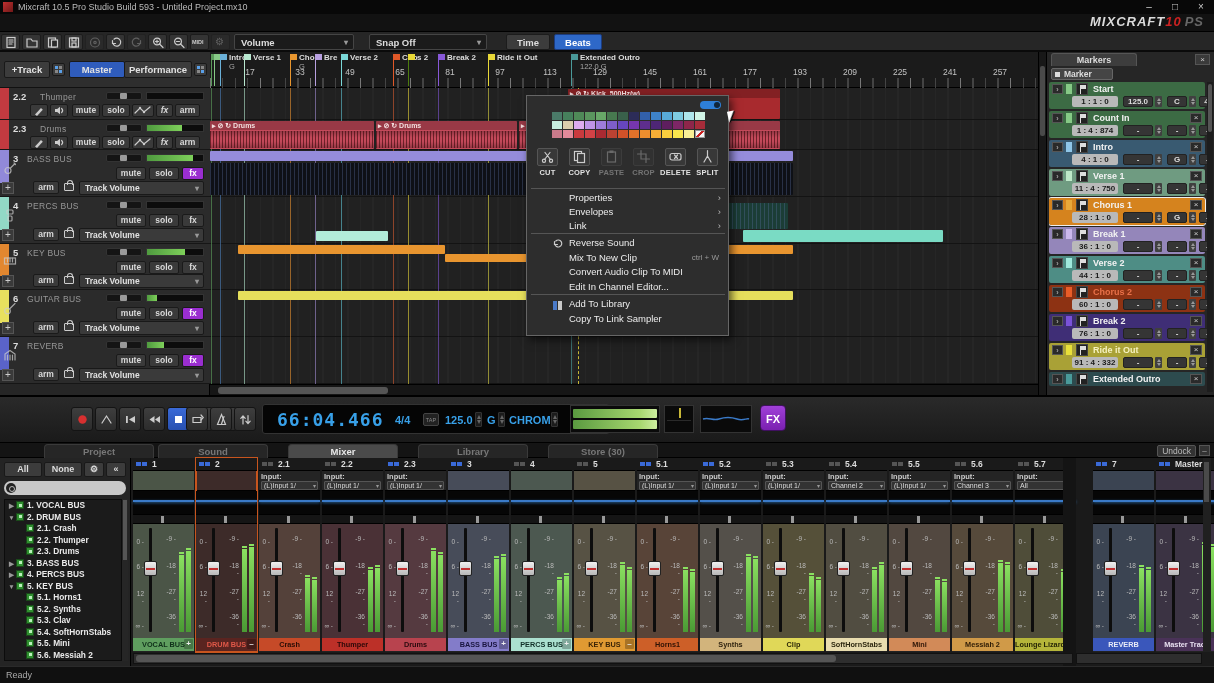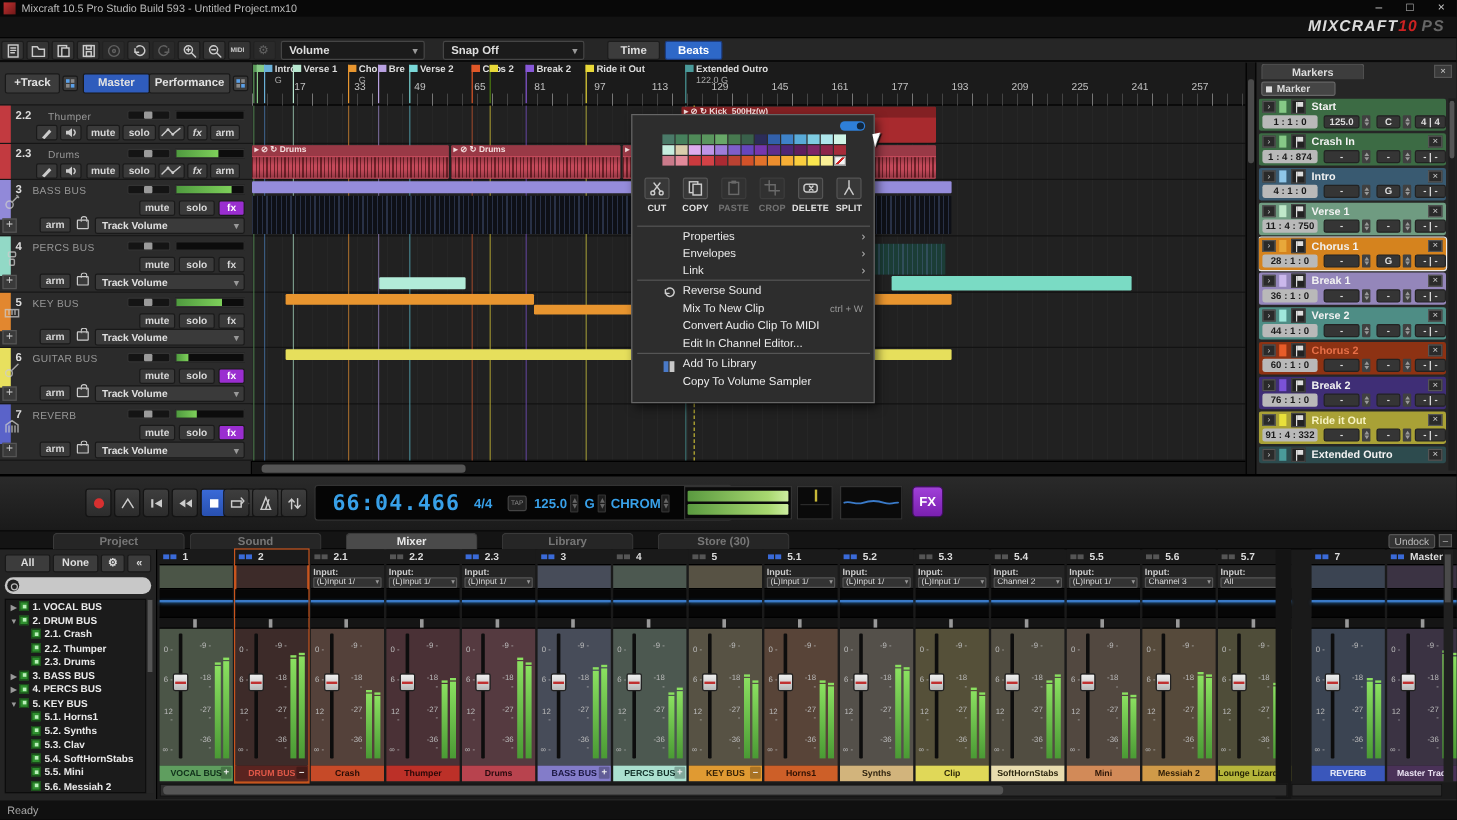--- a/index.html
+++ b/index.html
@@ -102,21 +102,21 @@
   .mkitem{position:relative;width:156px;height:27px;margin-bottom:2px;border-radius:2px;padding:1px 2px;}
   .mkitem.sel{outline:1px solid #eee;}
   .mkr1{position:relative;height:12px;}
   .mkexp{position:absolute;left:1px;top:1px;width:11px;height:10px;background:#2a2a2a;border:1px solid #555;color:#ccc;font-size:7px;text-align:center;line-height:9px;}
   .mkchip{position:absolute;left:15px;top:1px;width:6px;height:10px;}
   .mkflag{position:absolute;left:25px;top:0px;width:12px;height:12px;background:#222;border:1px solid #444;}
   .mkflag:before{content:"";position:absolute;left:3px;top:1px;width:1px;height:9px;background:#ddd;}
   .mkflag:after{content:"";position:absolute;left:4px;top:1px;width:5px;height:4px;background:#ddd;}
   .mkname{position:absolute;left:42px;top:1px;font-size:9px;font-weight:bold;color:#f2f2f2;white-space:nowrap;}
   .mkx{position:absolute;right:1px;top:1px;width:12px;height:10px;background:#2a2a2a;border:1px solid #555;color:#ccc;font-size:8px;text-align:center;line-height:8px;}
-  .mkr2{position:relative;height:13px;}
+  .mkr2{position:relative;height:13px;margin-left:20px;}
   .mktime{position:absolute;left:1px;top:1px;width:46px;height:11px;background:#b9b9b9;border-radius:2px;color:#1a1a1a;font-size:8px;font-weight:bold;text-align:center;line-height:11px;}
   .mkbox{position:absolute;top:1px;height:11px;background:#353535;border:1px solid #222;border-radius:2px;color:#ddd;font-size:8px;font-weight:bold;text-align:center;line-height:9px;}
   .mkspin{position:absolute;top:1px;width:7px;height:11px;background:#404040;border-radius:1px;}
   .mkspin:before,.mkspin:after{content:"";position:absolute;left:1.5px;border-left:2px solid transparent;border-right:2px solid transparent;}
   .mkspin:before{top:2px;border-bottom:3px solid #999;}
   .mkspin:after{bottom:2px;border-top:3px solid #999;}
   #mk-scroll{position:absolute;right:1px;top:30px;width:6px;height:310px;background:#1d1d1d;}
   #mk-scroll i{position:absolute;left:1px;top:2px;width:4px;height:48px;background:#555;border-radius:2px;}
   
   #transport{position:absolute;left:0;top:395px;width:1214px;height:48px;background:linear-gradient(#2a2a2a,#1a1a1a);border-top:2px solid #000;border-bottom:1px solid #000;}
@@ -610,21 +610,21 @@
             <div class="cmitem" style="top: 154.5px;">Mix To New Clip<span class="sc">ctrl + W</span></div>
             <div class="cmitem" style="top: 169px;">Convert Audio Clip To MIDI</div>
             <div class="cmitem" style="top: 183.5px;">Edit In Channel Editor...</div>
           </div>
         <div class="cmsep" style="top:198px"></div>
         <div id="cm-lib">
             <div class="cmitem" style="top: 201px;">Add To Library<span class="lic"><svg xmlns="http://www.w3.org/2000/svg" width="14" height="12" viewBox="0 0 14 12">
                   <rect x="2" y="2" width="4" height="9" fill="#4a7ac8"></rect>
                   <rect x="7" y="2" width="4" height="9" fill="#c8c8c8"></rect>
                 </svg></span></div>
-            <div class="cmitem" style="top: 215.5px;">Copy To Volume Sampler</div>
+            <div class="cmitem" style="top: 215.5px;">Copy To Link Sampler</div>
           </div>
       </div>
     </div>
 
     <div id="markerspanel">
       <div id="mk-tab">Markers</div>
       <div id="mk-close">×</div>
       <div id="mk-add">Marker</div>
       <div id="mk-list">
           <div class="mkitem" style="background: rgb(60, 107, 68);">
@@ -641,21 +641,21 @@
               <span class="mkbox" style="left: 96px; width: 20px;">C</span>
               <span class="mkspin" style="left: 118px;"></span>
               <span class="mkbox" style="left: 128px; width: 26px;">4 | 4</span>
             </div>
           </div>
           <div class="mkitem" style="background: rgb(60, 107, 68);">
             <div class="mkr1">
               <span class="mkexp">›</span>
               <span class="mkchip" style="background: rgb(134, 201, 134);"></span>
               <span class="mkflag"></span>
-              <span class="mkname">Crash In</span>
+              <span class="mkname">Count In</span>
               <span class="mkx">×</span>
             </div>
             <div class="mkr2">
               <span class="mktime">1 : 4 : 874</span>
               <span class="mkbox" style="left: 52px; width: 30px;">-</span>
               <span class="mkspin" style="left: 84px;"></span>
               <span class="mkbox" style="left: 96px; width: 20px;">-</span>
               <span class="mkspin" style="left: 118px;"></span>
               <span class="mkbox" style="left: 128px; width: 26px;">- | -</span>
             </div>

